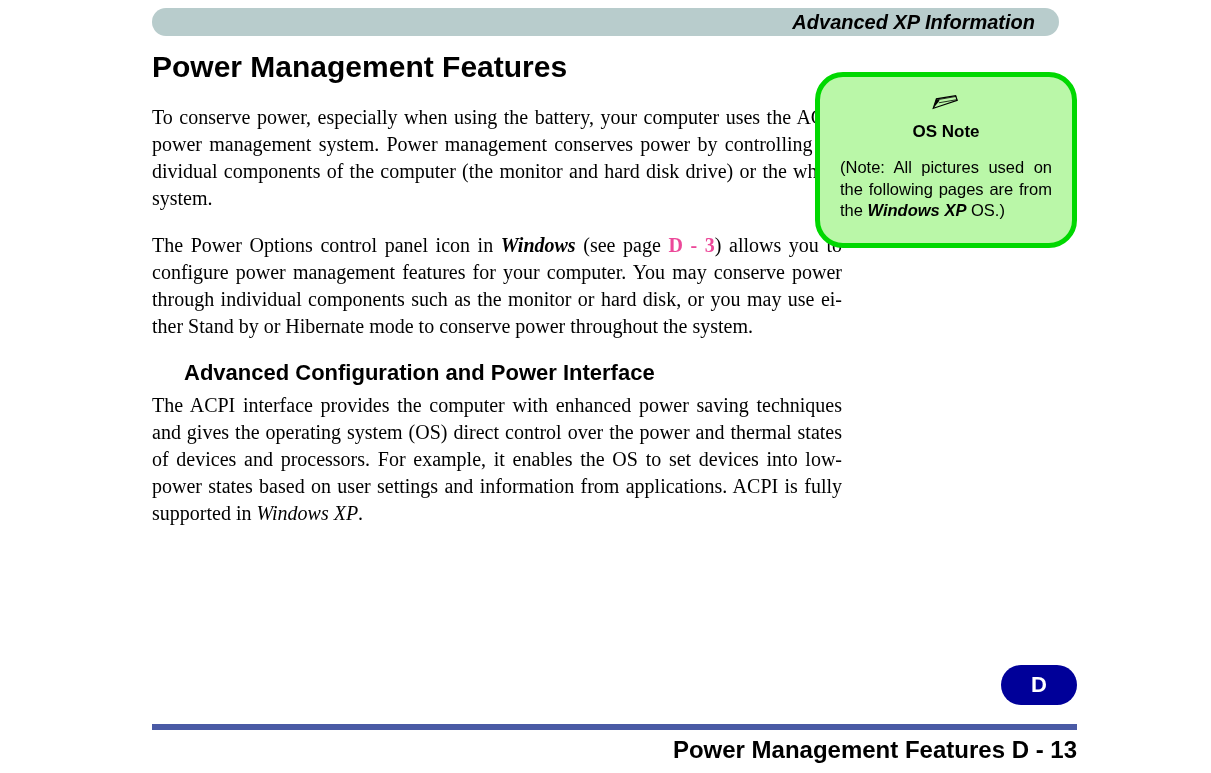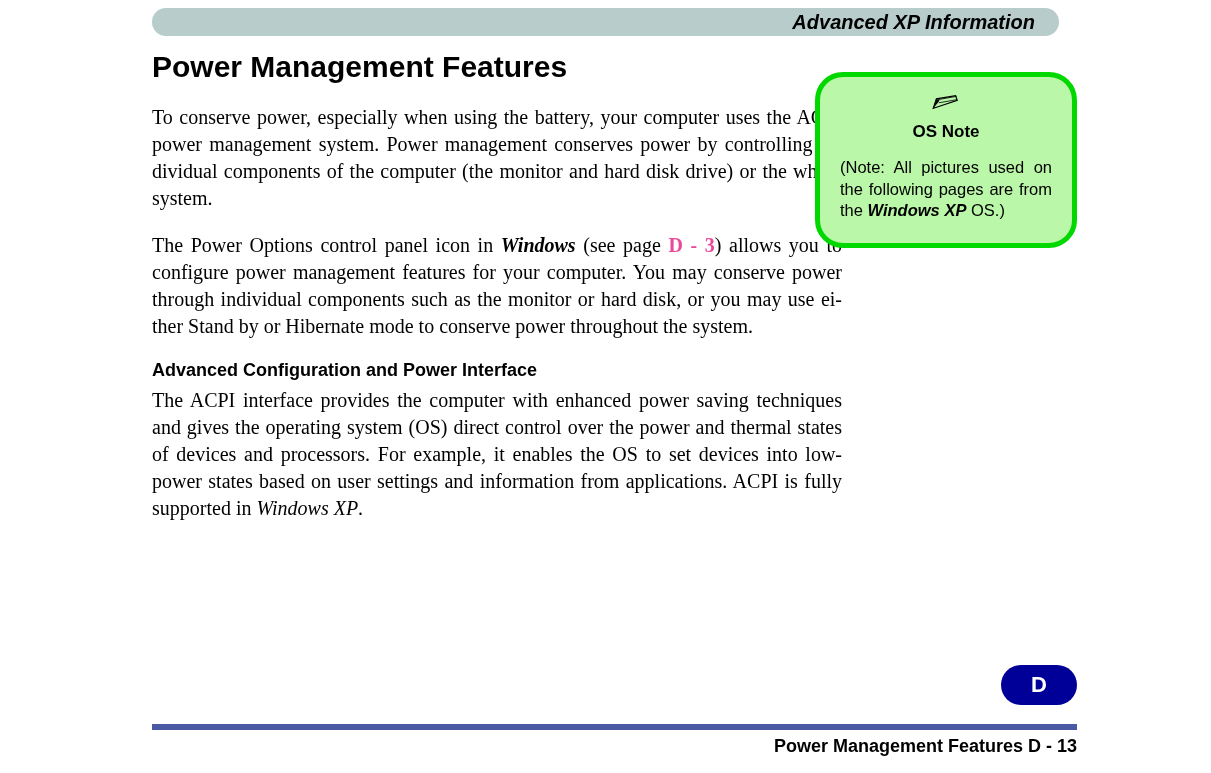--- a/index.html
+++ b/index.html
@@ -42,23 +42,24 @@
     margin-bottom: 20px;
   }
   .para {
     font-family: "Times New Roman", Times, serif;
     font-size: 20px;
     line-height: 1.35;
     text-align: justify;
     margin-bottom: 20px;
   }
   .h2 {
-    font-size: 18px;
+    font-size: 22px;
     font-weight: bold;
     margin-bottom: 6px;
+    margin-left: 32px;
   }
   .bold { font-weight: normal; }
   .italic { font-style: italic; }
   .bold-italic { font-weight: bold; font-style: italic; }
   .link-ref { color: #ec4899; font-weight: bold; }
   .note-box {
     position: absolute;
     top: 56px;
     right: 134px;
     width: 262px;
@@ -107,21 +108,21 @@
     right: 134px;
     top: 724px;
     height: 6px;
     background: #4a5aa5;
   }
   .footer-text {
     position: absolute;
     right: 134px;
     top: 736px;
     font-weight: bold;
-    font-size: 18px;
+    font-size: 24px;
   }
   .pencil-svg { width: 32px; height: 22px; }
 </style>
 </head>
 <body>
 
 <div class="header-bar">
   <span class="header-title">Advanced XP Information</span>
 </div>
 

